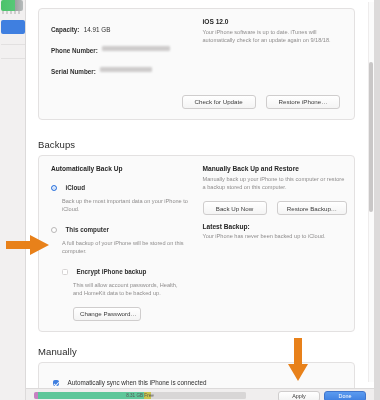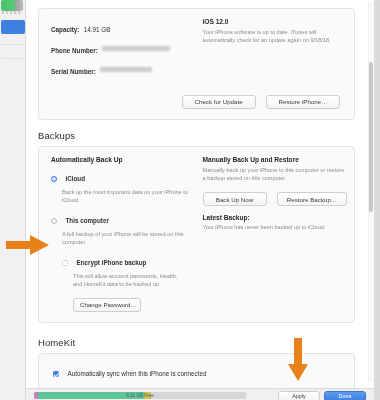--- a/index.html
+++ b/index.html
@@ -167,21 +167,21 @@
             <div class="hdr" style="margin-bottom:3px">iOS 12.0</div>
             <div class="sub" style="width:142px">Your iPhone software is up to date. iTunes will automatically check for an update again on 9/18/18.</div>
           </div>
         </div>
         <div style="text-align:right; padding-right:14px; margin-top:9px;">
           <span class="btn" style="width:74px">Check for Update</span>
           <span class="btn" style="width:74px; margin-left:6px">Restore iPhone…</span>
         </div>
       </div>
 
-      <div style="margin-top:10px">
+      <div style="margin-top:19px">
         <div class="section-title">Backups</div>
         <div class="box" style="padding:9px 0 10px 0;">
           <div class="cols">
 
             <div class="col-l">
               <div class="hdr" style="margin-bottom:4px">Automatically Back Up</div>
 
               <div class="row">
                 <span class="radio on"></span>
                 <span class="lbl b">iCloud</span>
@@ -213,21 +213,21 @@
                 <span class="btn" style="width:70px; margin-left:6px">Restore Backup…</span>
               </div>
               <div class="hdr" style="margin-bottom:2px">Latest Backup:</div>
               <div class="sub" style="width:142px">Your iPhone has never been backed up to iCloud.</div>
             </div>
           </div>
         </div>
       </div>
 
       <div style="margin-top:14px">
-        <div class="section-title">HomeKit</div>
+        <div class="section-title">Manually</div>
         <div class="box" style="padding:8px 0 9px 14px;">
 
           <div class="row">
             <span class="chk on"></span>
             <span class="lbl">Automatically sync when this iPhone is connected</span>
           </div>
 
           <div class="row">
             
             

